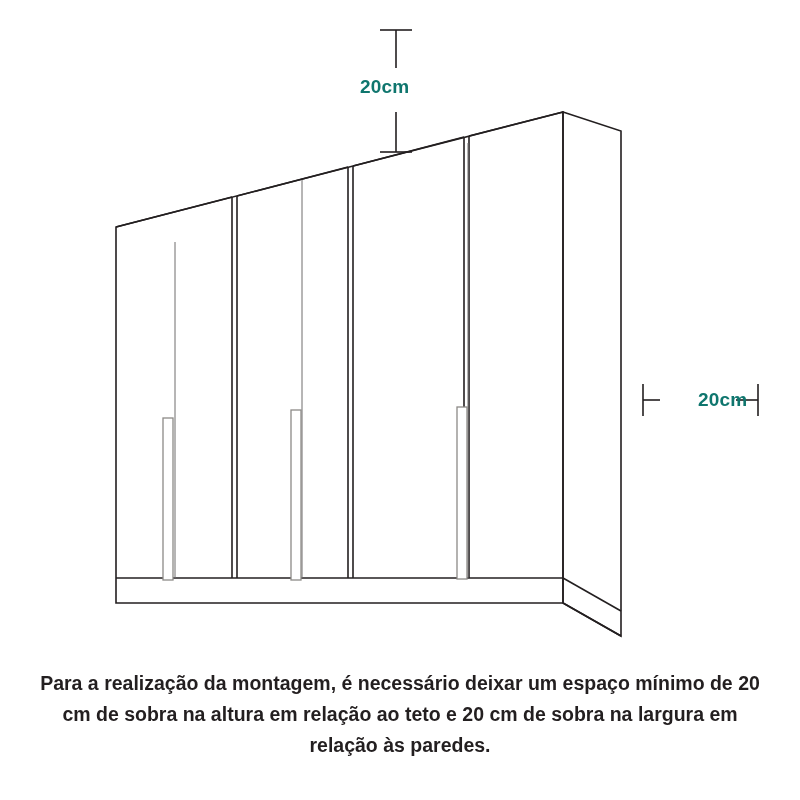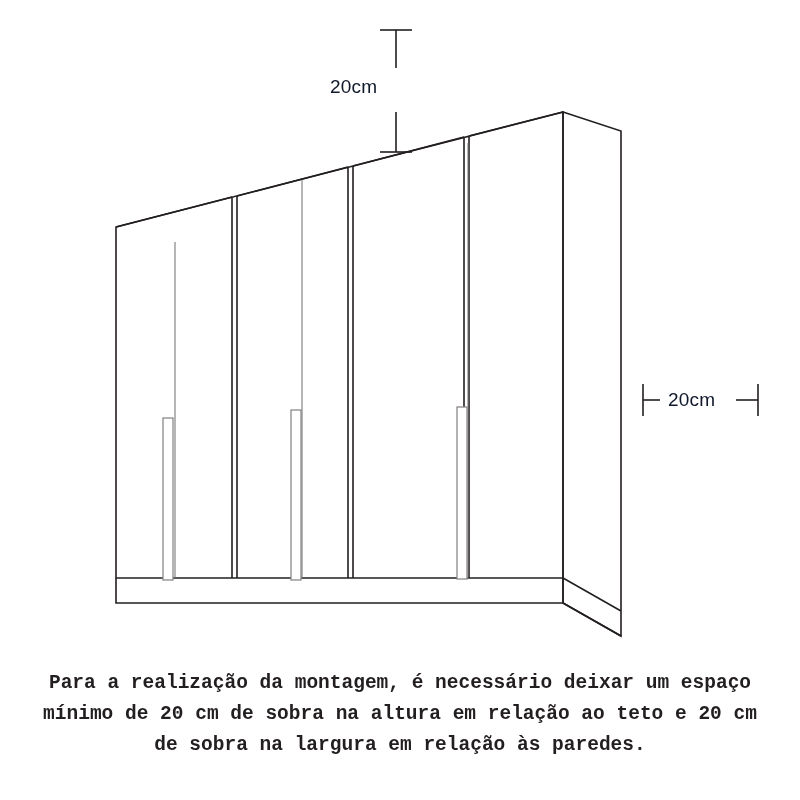--- a/index.html
+++ b/index.html
@@ -23,41 +23,42 @@
   #diagram {
     position: absolute;
     top: 0;
     left: 0;
     width: 800px;
     height: 800px;
   }
   .dim-label {
     position: absolute;
     font-family: "Liberation Sans", sans-serif;
-    font-weight: normal;
+    font-weight: bold;
     font-size: 19px;
     letter-spacing: .2px;
-    color: #0f172a;
+    color: #0f766e;
     white-space: nowrap;
+    margin-left: 30px;
   }
   #label-height {
     left: 330px;
     top: 76px;
   }
   #label-width {
     left: 668px;
     top: 389px;
   }
   #caption {
     position: absolute;
     left: 40px;
     top: 668px;
     width: 720px;
     text-align: center;
-    font-family: Liberation Mono, monospace;
+    font-family: Liberation Sans, sans-serif;
     font-weight: bold;
     font-size: 19.5px;
     line-height: 31px;
     color: #231f20;
   }
 </style>
 </head>
 <body>
 
 <div id="stage">

